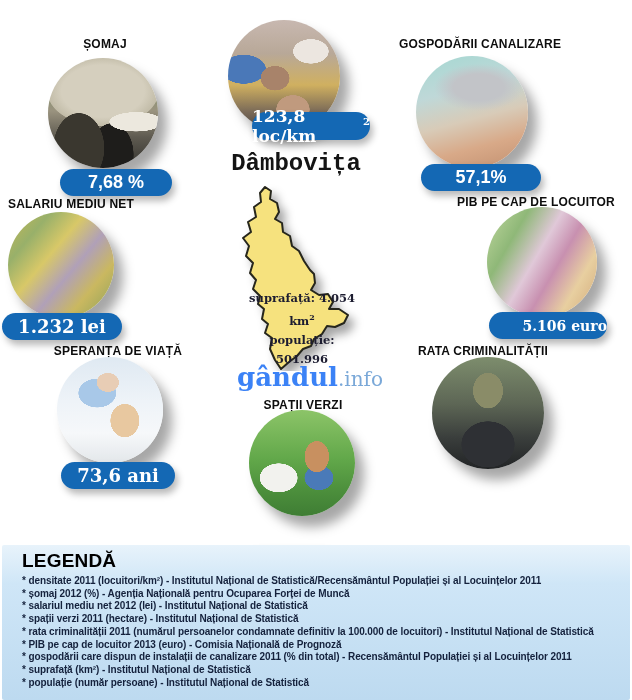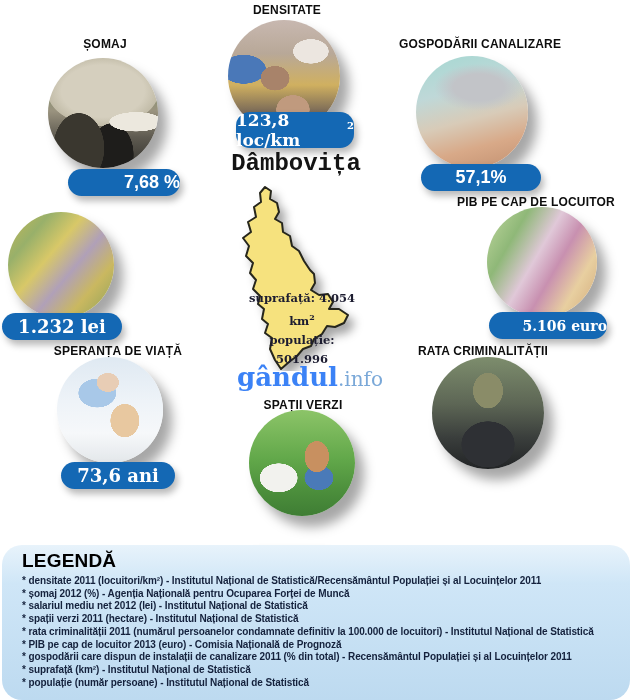--- a/index.html
+++ b/index.html
@@ -64,22 +64,22 @@
       radial-gradient(26px 22px at 66% 64%, #4a7ab8 0 55%, transparent 56%),
       linear-gradient(180deg,#8cc468 0%,#62a84a 46%,#4c8f3c 76%,#3f7d34 100%);}
 
   
   .badge{position:absolute;background:#1468b4;border-radius:14px;color:#fff;
          display:flex;align-items:center;justify-content:center;
          box-shadow:3px 5px 7px rgba(0,0,0,.28);}
   .badge.serif{font-family:"DejaVu Serif",serif;font-weight:bold;font-size:17px;}
   .badge.sans{font-weight:bold;font-size:18px;}
   .badge sup{font-size:10px;line-height:0;margin-left:1px;transform:translateY(-4px);}
-  #b-somaj{left:68px;top:169px;width:112px;height:27px;justify-content:flex-end;}
-  #b-densitate{left:236px;top:112px;width:118px;height:36px;}
+  #b-somaj{left:60px;top:169px;width:112px;height:27px;}
+  #b-densitate{left:252px;top:112px;width:118px;height:28px;}
   #b-canalizare{left:421px;top:164px;width:120px;height:27px;}
   #b-salariu{left:2px;top:313px;width:120px;height:27px;font-size:18px;}
   #b-pib{left:489px;top:312px;width:118px;height:27px;font-size:14px;justify-content:flex-end;}
   #b-speranta{left:61px;top:462px;width:114px;height:27px;font-size:18px;}
   #b-rata{left:428px;top:459px;width:120px;height:27px;}
   #b-spatii{left:243px;top:546px;width:92px;height:26px;}
 
   
   .title{position:absolute;left:196px;top:150px;width:200px;text-align:center;
          font-family:Liberation Mono, monospace;font-weight:bold;font-size:24px;color:#141414;}
@@ -87,35 +87,35 @@
   .map-info{position:absolute;left:243px;top:289px;width:118px;text-align:center;
             font-family:"DejaVu Serif",serif;font-weight:bold;font-size:11.5px;
             color:#1c1c30;line-height:19px;}
   .map-info sup{font-size:8px;}
   .logo{position:absolute;left:210px;top:362px;width:200px;text-align:center;}
   .logo .g{font-family:"DejaVu Serif",serif;font-weight:bold;font-size:26px;color:#3b82f6;}
   .logo .i{font-family:"DejaVu Serif",serif;font-size:20px;color:#7aa8d8;}
 
   
   .legend{position:absolute;left:2px;right:2px;top:545px;bottom:0;
-          border-radius:20px;overflow:hidden;
+          border-radius:2px;overflow:hidden;
           background:linear-gradient(180deg,#e8f3fb 0%,#cfe6f7 25%,#bddaf0 100%);
           padding:5px 0 0 20px;box-sizing:border-box;}
   .legend-title{font-weight:bold;font-size:19px;color:#000;margin:0 0 3px 0;letter-spacing:.2px;}
   .legend-item{font-weight:bold;font-size:10px;color:#14213c;line-height:12.7px;
                letter-spacing:-.1px;white-space:nowrap;}
 </style>
 </head>
 <body>
 
 <div class="stage">
 
-  <div class="slabel" id="lbl-densitate">DENSITATE</div>
   <div class="slabel" id="lbl-somaj">ȘOMAJ</div>
   <div class="slabel" id="lbl-canalizare">GOSPODĂRII CANALIZARE</div>
+  <div class="slabel" id="lbl-salariu">SALARIU MEDIU NET</div>
   <div class="slabel" id="lbl-pib">PIB PE CAP DE LOCUITOR</div>
   <div class="slabel" id="lbl-speranta">SPERANȚA DE VIAȚĂ</div>
   <div class="slabel" id="lbl-rata">RATA CRIMINALITĂȚII</div>
   <div class="slabel" id="lbl-spatii">SPAȚII VERZI</div>
 
   <div class="circle" id="c-somaj"></div>
   <div class="circle" id="c-densitate"></div>
   <div class="circle" id="c-canalizare"></div>
   <div class="circle" id="c-salariu"></div>
   <div class="circle" id="c-pib"></div>

